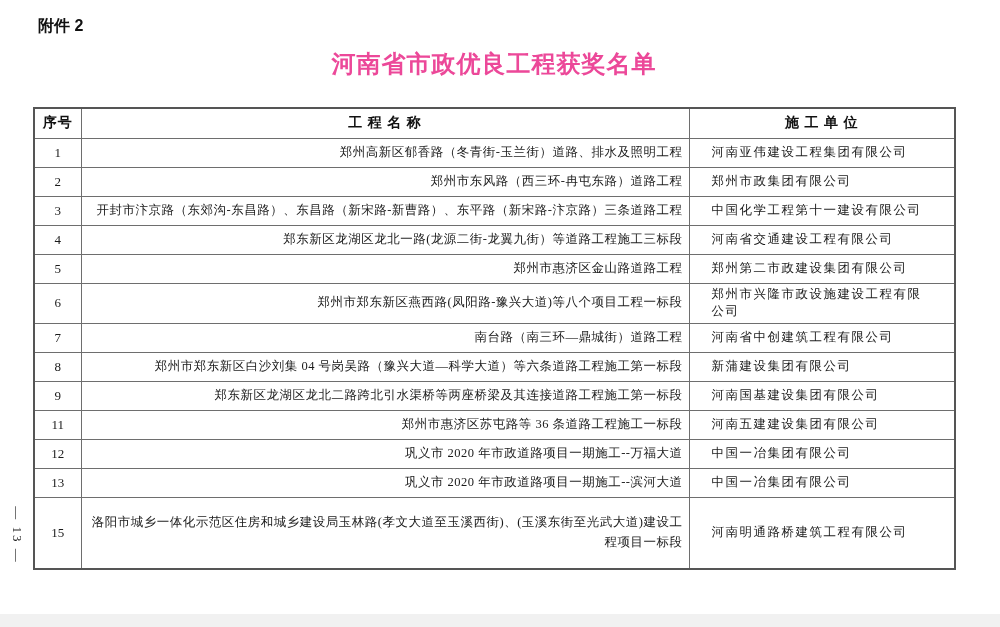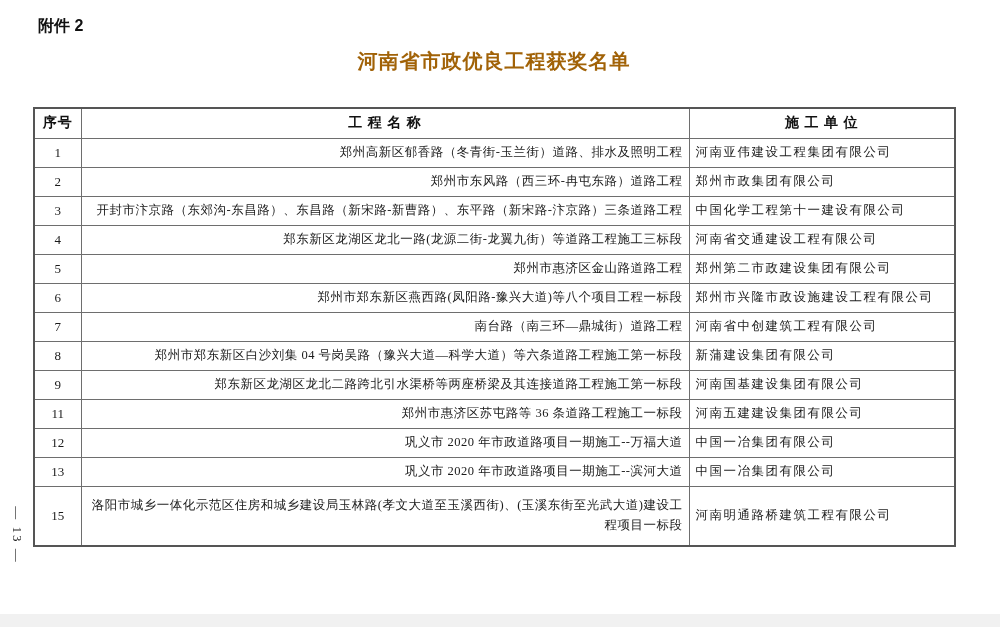--- a/index.html
+++ b/index.html
@@ -13,21 +13,21 @@
   }
   .attachment{
     position:absolute;left:38px;top:16px;
     font-family:"Liberation Sans", sans-serif;
     font-weight:bold;font-size:16px;color:#111;
   }
   .title{
     position:absolute;left:0;right:12px;top:48px;margin:0;
     text-align:center;
     font-family:"Liberation Sans", sans-serif;
-    font-size:20px;font-weight:bold;color:#a16207;
+    font-size:24px;font-weight:bold;color:#ec4899;
     letter-spacing:1px;
   }
   .pagenum{
     position:absolute;left:-33px;top:525px;
     width:100px;height:20px;line-height:20px;
     text-align:center;
     transform:rotate(90deg);
     font-size:13px;letter-spacing:2px;color:#222;
     font-family:"Liberation Serif", serif;
   }
@@ -42,24 +42,24 @@
     border:1px solid #6e6e6e;
     vertical-align:middle;
     overflow:hidden;
   }
   table.awards thead tr{height:30px;}
   table.awards th{
     font-size:14px;font-weight:bold;text-align:center;
     color:#111;letter-spacing:1px;
   }
   table.awards tbody tr{height:29px;}
-  table.awards tbody tr.tall{height:60px;margin-left:47px;}
+  table.awards tbody tr.tall{height:72px;margin-left:47px;}
   td.no{text-align:center;font-size:13px;}
   td.name{padding:2px 6px;font-size:12.5px;letter-spacing:0.5px;line-height:1.55;text-align:right;}
-  td.unit{padding:2px 6px;font-size:12.5px;letter-spacing:1.5px;line-height:1.4;}
+  td.unit{padding:2px 22px;font-size:12.5px;letter-spacing:1.5px;line-height:1.4;}
   .page-edge{
     position:absolute;left:0;right:0;bottom:0;height:13px;
     background:#f1f1f1;
   }
 </style>
 </head>
 <body>
 
 <div class="attachment">附件 2</div>
 <h1 class="title">河南省市政优良工程获奖名单</h1>

